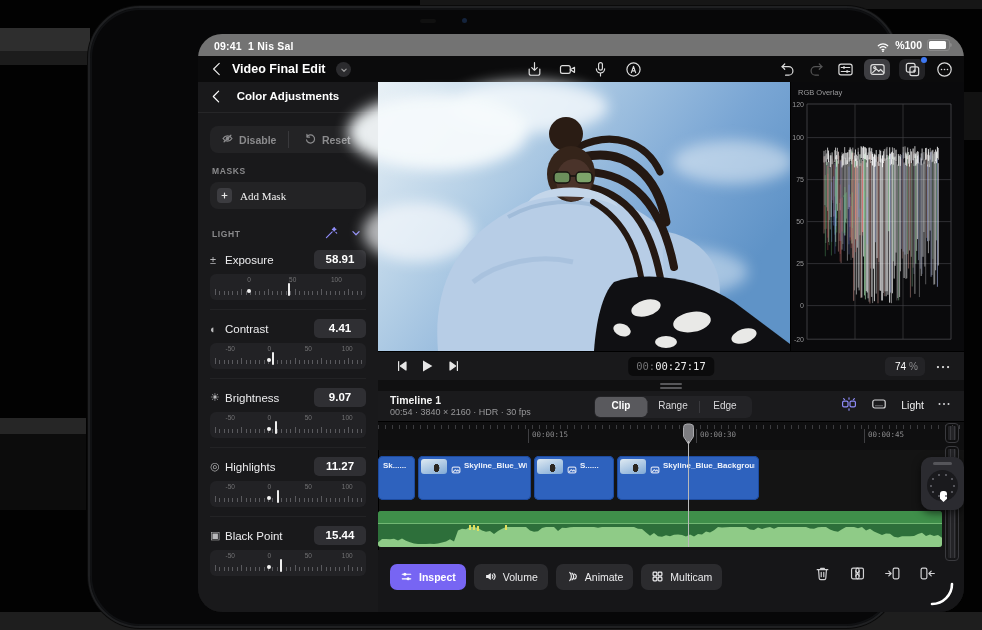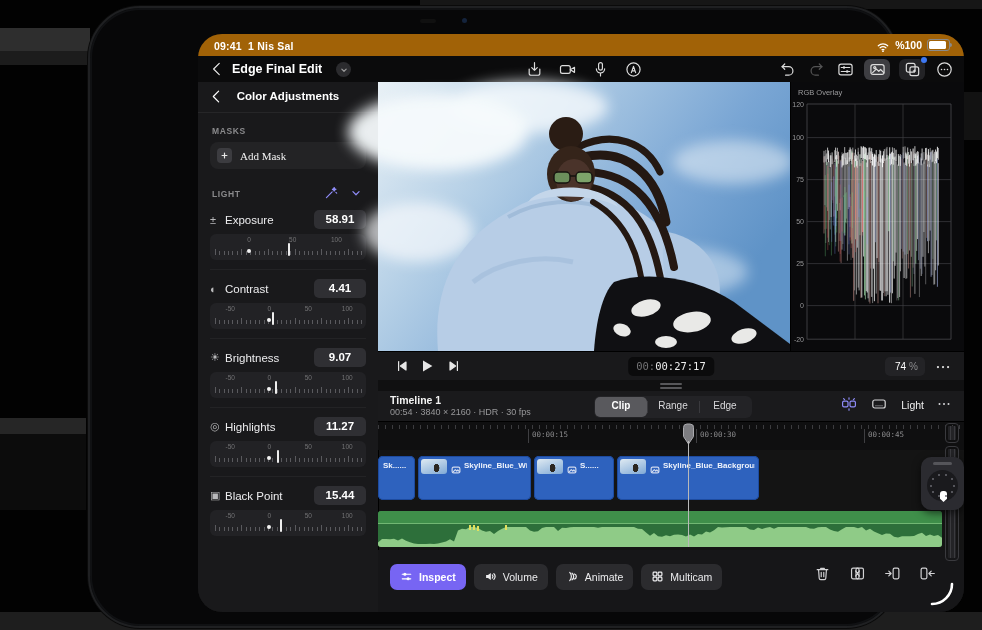--- a/index.html
+++ b/index.html
@@ -8,21 +8,21 @@
   
   .bk{position:absolute;background:#1d1d1d;}
   
   .device{position:absolute;left:88px;top:6px;width:806px;height:618px;border-radius:52px;
           background:#070708;border:2px solid #1f2022;box-shadow:0 0 0 1px #0a0a0a, inset 0 0 0 2px #101113;}
   .cam{position:absolute;left:372px;top:10px;width:5px;height:5px;border-radius:50%;background:#14233c;}
   .cam2{position:absolute;left:330px;top:11px;width:16px;height:4px;border-radius:3px;background:#101010;}
   .screen{position:absolute;left:108px;top:26px;width:766px;height:578px;border-radius:24px;
           background:#141414;overflow:hidden;}
   
-  .statusbar{position:absolute;left:0;top:0;width:100%;height:22px;background:#a16207;color:#fff;}
+  .statusbar{position:absolute;left:0;top:0;width:100%;height:22px;background:#737373;color:#fff;}
   .statusbar .left{position:absolute;left:16px;top:6px;font-size:10.5px;font-weight:bold;letter-spacing:.2px;}
   .statusbar .right{position:absolute;right:14px;top:5px;display:flex;align-items:center;gap:5px;font-size:10.5px;font-weight:bold;}
   .battery{width:21px;height:10px;border:1px solid #8a8a8a;border-radius:3px;position:relative;}
   .battery i{position:absolute;left:1px;top:1px;bottom:1px;width:17px;background:#fff;border-radius:1.5px;}
   .battery b{position:absolute;right:-3px;top:3px;width:2px;height:4px;background:#8a8a8a;border-radius:0 2px 2px 0;}
   .titlebar{position:absolute;left:0;top:22px;width:100%;height:26px;background:#0b0b0c;}
   .titlebar .back{position:absolute;left:10px;top:4px;width:18px;height:18px;color:#e8e8e8;}
   .tb-title{position:absolute;left:34px;top:6px;font-size:12.5px;font-weight:bold;color:#fff;}
   .tb-chip{position:absolute;left:138px;top:6px;width:15px;height:15px;border-radius:50%;background:#2b2b2e;color:#9a9a9a;}
   .tb-group{position:absolute;top:3px;display:flex;gap:13px;}
@@ -168,21 +168,21 @@
               <i></i>
               <b></b>
             </span>
         </div>
       </div>
 
       <div class="titlebar">
         <span class="back ico"><svg viewBox="0 0 16 16">
               <path d="M10 3 5 8l5 5"></path>
             </svg></span>
-        <span class="tb-title">Edge Final Edit</span>
+        <span class="tb-title">Video Final Edit</span>
         <span class="tb-chip ico" style="display:flex;align-items:center;justify-content:center;">
             <svg viewBox="0 0 16 16" style="width:10px;height:10px;">
               <path d="M4.5 6.5 8 10l3.5-3.5"></path>
             </svg>
           </span>
         <div class="tb-group" style="left:326px;">
           <span class="tbicon ico">
               <svg viewBox="0 0 16 16">
                 <path d="M8 1.6v7.2M5.4 6.2 8 8.8l2.6-2.6"></path>
                 <path d="M3 7.6v4.2A1.6 1.6 0 0 0 4.6 13.4h6.8A1.6 1.6 0 0 0 13 11.8V7.6"></path>
@@ -253,20 +253,37 @@
             </span>
         </div>
       </div>
 
       <div class="panel">
         <div class="panel-h">
           <span class="back ico"><svg viewBox="0 0 16 16">
                 <path d="M10 3 5 8l5 5"></path>
               </svg></span>
           <span class="t">Color Adjustments</span>
+        </div>
+        <div class="pill">
+          <div class="half ico">
+            <span class="ico"><svg viewBox="0 0 16 16" style="width:13px;height:13px;">
+                  <path d="M2.5 8s2-3.3 5.5-3.3S13.5 8 13.5 8s-2 3.3-5.5 3.3S2.5 8 2.5 8z"></path>
+                  <circle cx="8" cy="8" r="1.5"></circle>
+                  <path d="M3.8 12 12.2 4"></path>
+                </svg></span>
+            <span>Disable</span>
+          </div>
+          <div class="div"></div>
+          <div class="half ico">
+            <span class="ico"><svg viewBox="0 0 16 16" style="width:13px;height:13px;">
+                  <path d="M3.6 6.2A5 5 0 1 1 3.1 9.6M3.6 2.9v3.3h3.3"></path>
+                </svg></span>
+            <span>Reset</span>
+          </div>
         </div>
         <div class="seclab">MASKS</div>
         <div class="addmask">
           <span class="sq ico">
               <svg viewBox="0 0 16 16">
                 <path d="M8 4.5v7M4.5 8h7"></path>
               </svg>
             </span>
           <span class="lab">Add Mask</span>
         </div>

